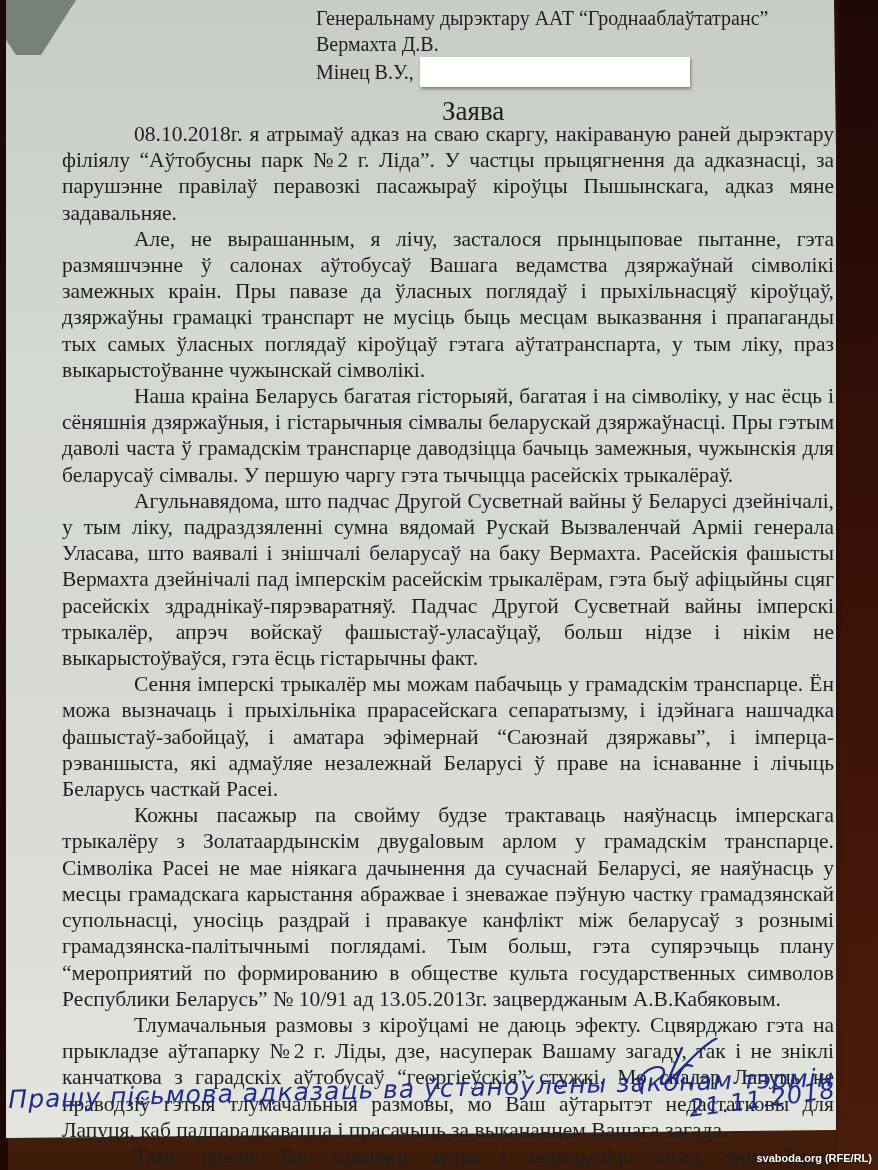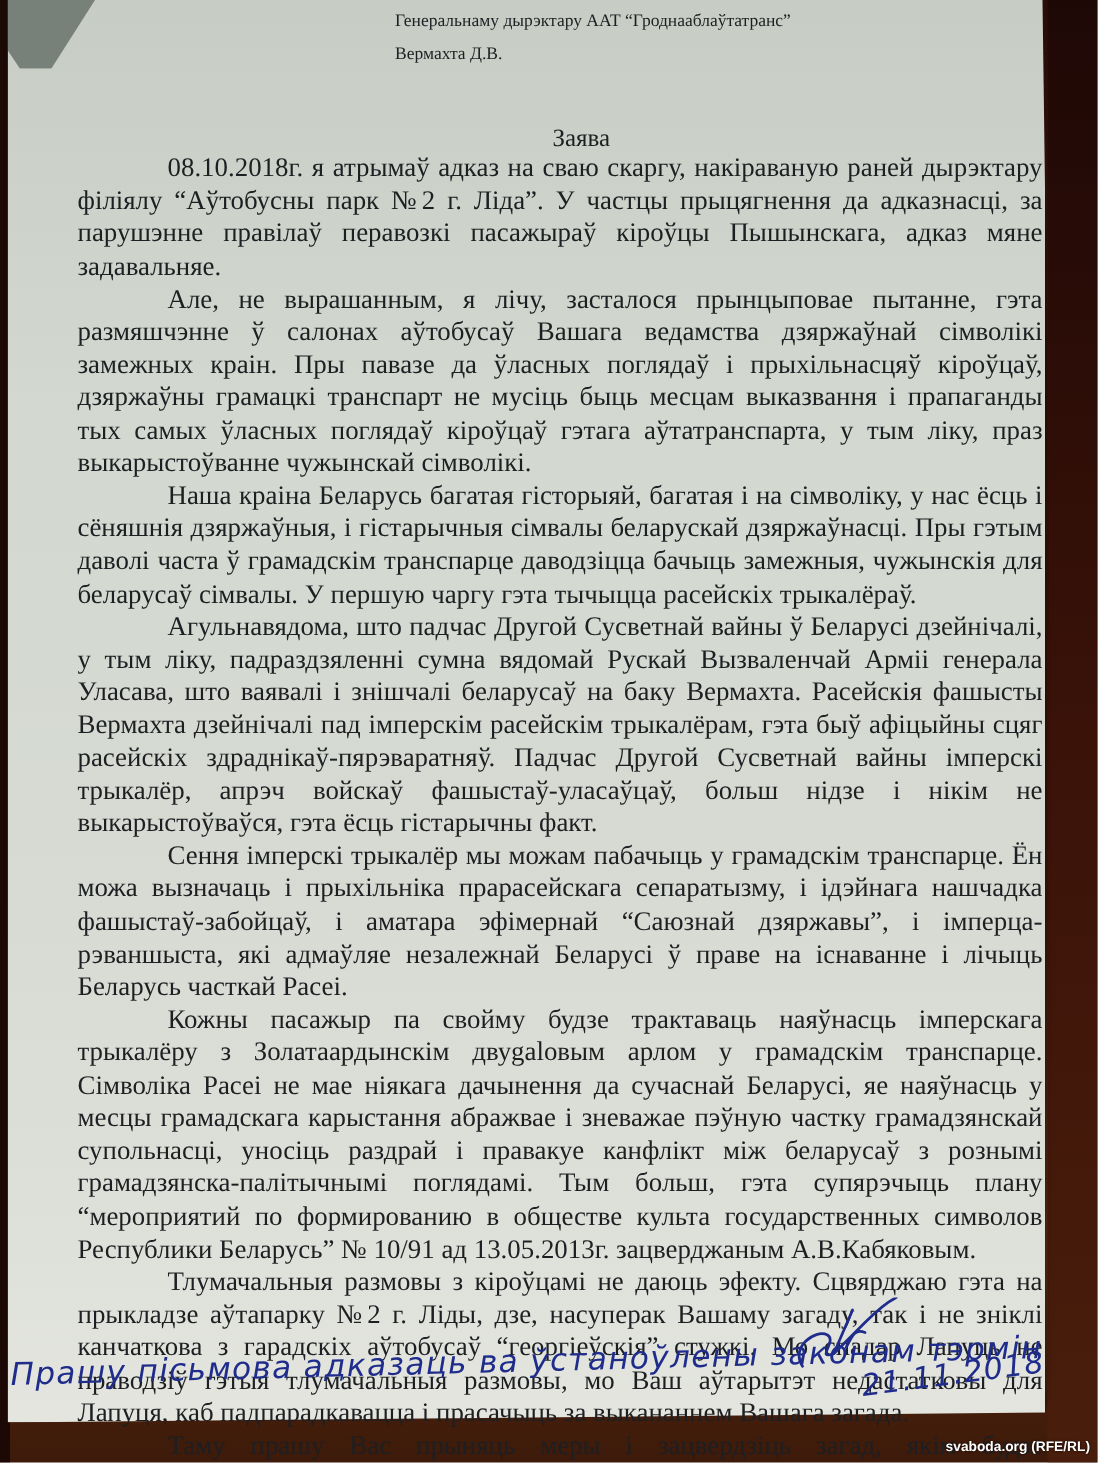--- a/index.html
+++ b/index.html
@@ -27,29 +27,29 @@
     .right-dark {
       position: absolute; right: 0; top: 0; width: 40px; height: 1170px;
       background: linear-gradient(180deg, #1e0806 0%, #3a1208 50%, #4a1e0c 100%);
     }
     .content {
       position: absolute; left: 62px; top: 0; width: 775px;
       color: #1d1f22; font-size: 21.5px; line-height: 26.2px;
     }
     .header {
       position: absolute; left: 254px; top: 5px; width: 520px;
-      font-size: 14px; line-height: 26px;
+      font-size: 20px; line-height: 26px;
     }
     .redact {
       display: inline-block; width: 270px; height: 30px;
       background: #ffffff; vertical-align: -8px; margin-left: 6px;
       box-shadow: 1px 2px 3px rgba(0,0,0,0.4);
     }
     .title {
-      position: absolute; left: 380px; top: 98px; font-size: 20px;
+      position: absolute; left: 380px; top: 98px; font-size: 27px;
     }
     .body {
       position: absolute; left: 0; top: 121px; width: 772px;
     }
     .p {
       margin: 0; text-align: justify; text-indent: 72px;
       hyphens: none;
     }
     .signature {
       position: absolute; left: 622px; top: 1038px; width: 100px; height: 60px;
@@ -75,20 +75,23 @@
 
 <div class="edge-left"></div>
 <div class="right-dark"></div>
 <div class="paper"></div>
 <div class="corner-fold"></div>
 
 <div class="content">
   <div class="header">
     <div>Генеральнаму дырэктару ААТ “Гроднааблаўтатранс”</div>
     <div>Вермахта Д.В.</div>
+    <div>
+      <span>Мінец В.У.,</span><span class="redact"></span>
+    </div>
   </div>
 
   <div class="title">Заява</div>
 
   <div class="body">
     <p class="p">08.10.2018г. я атрымаў адказ на сваю скаргу, накіраваную раней дырэктару філіялу “Аўтобусны парк №2 г. Ліда”. У частцы прыцягнення да адказнасці, за парушэнне правілаў перавозкі пасажыраў кіроўцы Пышынскага, адказ мяне задавальняе.</p>
     <p class="p">Але, не вырашанным, я лічу, засталося прынцыповае пытанне, гэта размяшчэнне ў салонах аўтобусаў Вашага ведамства дзяржаўнай сімволікі замежных краін. Пры павазе да ўласных поглядаў і прыхільнасцяў кіроўцаў, дзяржаўны грамацкі транспарт не мусіць быць месцам выказвання і прапаганды тых самых ўласных поглядаў кіроўцаў гэтага аўтатранспарта, у тым ліку, праз выкарыстоўванне чужынскай сімволікі.</p>
     <p class="p">Наша краіна Беларусь багатая гісторыяй, багатая і на сімволіку, у нас ёсць і сёняшнія дзяржаўныя, і гістарычныя сімвалы беларускай дзяржаўнасці. Пры гэтым даволі часта ў грамадскім транспарце даводзіцца бачыць замежныя, чужынскія для беларусаў сімвалы. У першую чаргу гэта тычыцца расейскіх трыкалёраў.</p>
     <p class="p">Агульнавядома, што падчас Другой Сусветнай вайны ў Беларусі дзейнічалі, у тым ліку, падраздзяленні сумна вядомай Рускай Вызваленчай Арміі генерала Уласава, што ваявалі і знішчалі беларусаў на баку Вермахта. Расейскія фашысты Вермахта дзейнічалі пад імперскім расейскім трыкалёрам, гэта быў афіцыйны сцяг расейскіх здраднікаў-пярэваратняў. Падчас Другой Сусветнай вайны імперскі трыкалёр, апрэч войскаў фашыстаў-уласаўцаў, больш нідзе і нікім не выкарыстоўваўся, гэта ёсць гістарычны факт.</p>
     <p class="p">Сення імперскі трыкалёр мы можам пабачыць у грамадскім транспарце. Ён можа вызначаць і прыхільніка прарасейскага сепаратызму, і ідэйнага нашчадка фашыстаў-забойцаў, і аматара эфімернай “Саюзнай дзяржавы”, і імперца-рэваншыста, які адмаўляе незалежнай Беларусі ў праве на існаванне і лічыць Беларусь часткай Расеі.</p>

